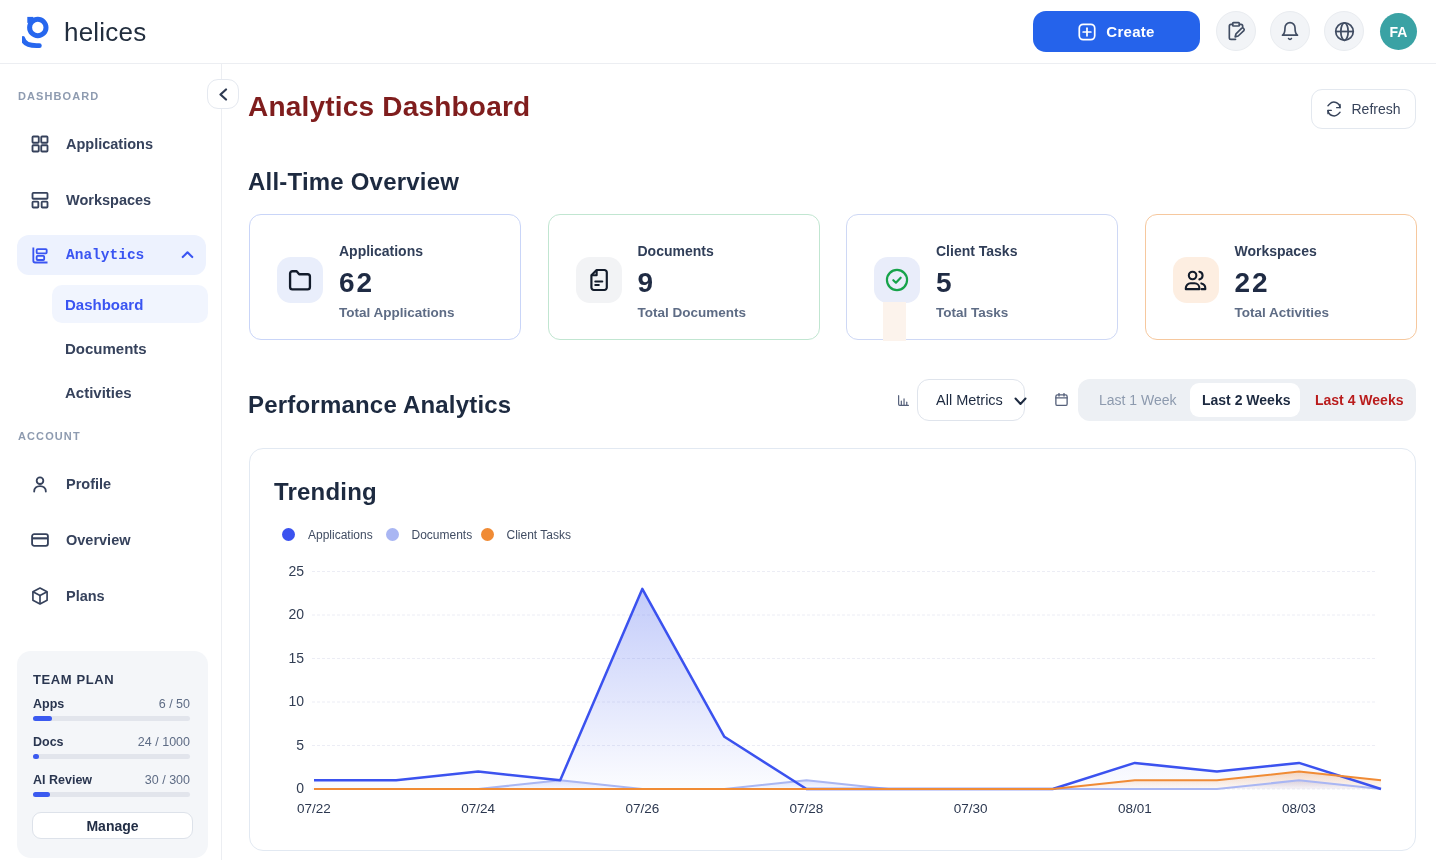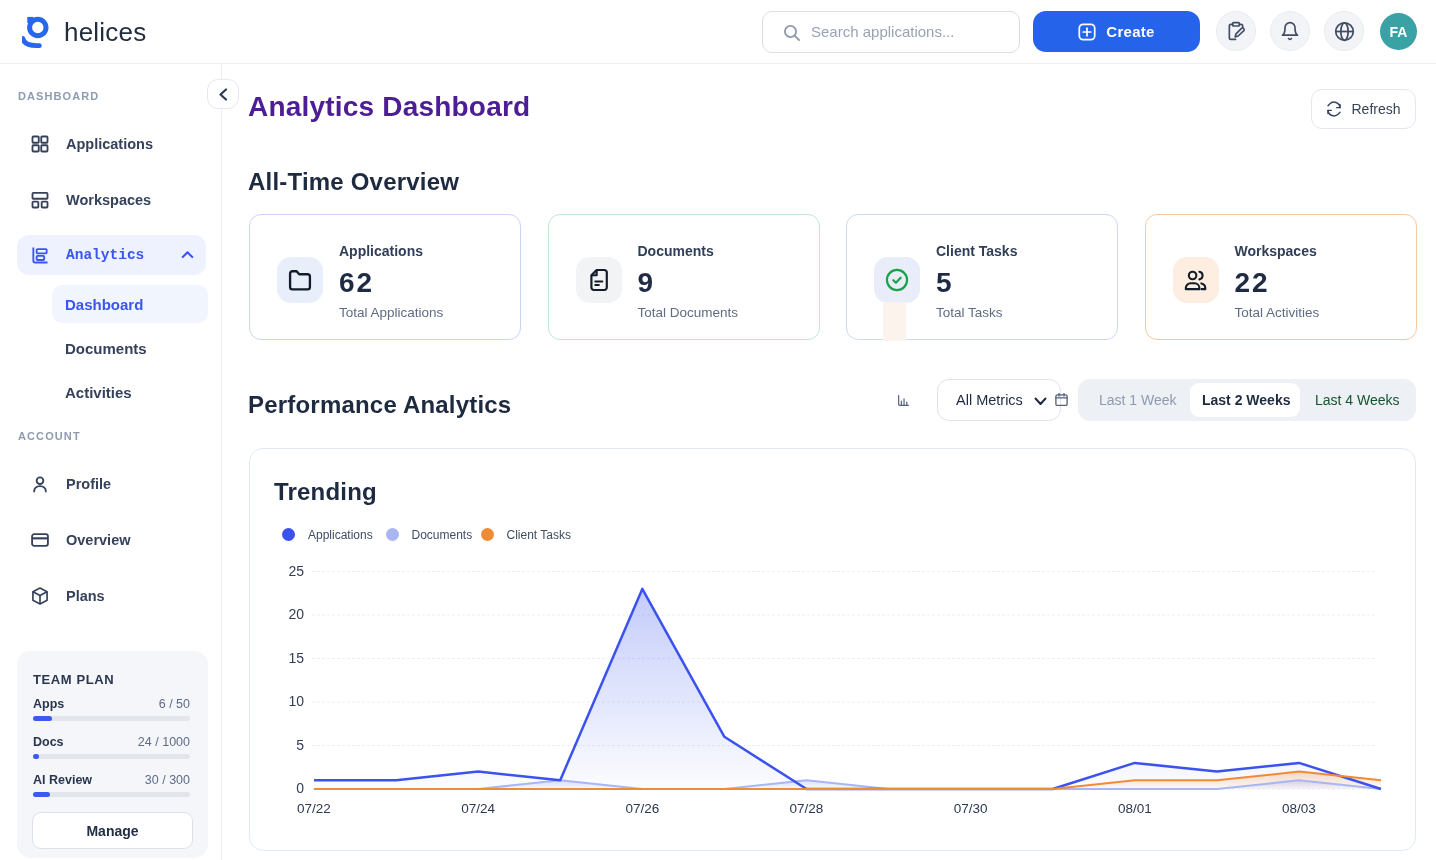--- a/index.html
+++ b/index.html
@@ -43,56 +43,49 @@
 
 #plan { position:absolute; left:17px; top:587px; width:191px; height:207px;
   background:#f4f6f9; border-radius:14px; }
 #plan h4 { position:absolute; left:16px; top:21px; font-size:13px; font-weight:700;
   color:#2a3650; letter-spacing:0.6px; }
 .prow { position:absolute; left:16px; width:157px; }
 .prow .nm { position:absolute; left:0; top:0; font-size:12.5px; font-weight:700; color:#2a3650; }
 .prow .vl { position:absolute; right:0; top:0; font-size:12.5px; font-weight:500; color:#5e6c85; }
 .prow .tr { position:absolute; left:0; top:19px; width:157px; height:5px; background:#e2e5ec; border-radius:3px; }
 .prow .fl { position:absolute; left:0; top:19px; height:5px; background:#3b5af0; border-radius:3px; }
-#manage { position:absolute; left:15px; top:161px; width:161px; height:37px; background:#fff;
+#manage { position:absolute; left:15px; top:161px; width:161px; height:27px; background:#fff;
   border:1px solid #dde2ea; border-radius:9px; display:flex; align-items:center; justify-content:center;
   font-size:14px; font-weight:700; color:#222e46; }
 
 #main { position:absolute; left:222px; top:64px; width:1214px; height:796px; }
-h1 { position:absolute; left:26px; top:27px; font-size:28px; font-weight:600; color:#4c1d95;
+h1 { position:absolute; left:26px; top:27px; font-size:28px; font-weight:600; color:#7f1d1d;
   letter-spacing:0.2px; }
 #refresh { position:absolute; left:1089px; top:25px; width:105px; height:40px; background:#fff;
   border:1px solid #e3e8ef; border-radius:11px; display:flex; align-items:center; justify-content:center;
   gap:9px; font-size:14px; font-weight:400; color:#37435a; }
 .h2 { position:absolute; font-size:24px; font-weight:600; color:#1d2a40; letter-spacing:0.2px; }
 
 .card { position:absolute; top:150px; width:272px; height:126px; background:#fff; border-radius:12px; }
 .card .tile { position:absolute; left:27px; top:42px; width:46px; height:46px; border-radius:14px;
   display:flex; align-items:center; justify-content:center; }
 .card .tt { position:absolute; left:89px; top:28px; font-size:14px; font-weight:700; color:#303e58; }
 .card .num { position:absolute; left:89px; top:52px; font-size:28px; font-weight:700; color:#1f2b44; letter-spacing:2px; }
-.card .sub { position:absolute; left:89px; top:90px; font-size:13.5px; font-weight:400; color:#5e6c85; }
+.card .sub { position:absolute; left:89px; top:90px; font-size:13.5px; font-weight:700; color:#5e6c85; }
 </style>
 </head>
 <body>
 
 <div id="header">
   <svg class="abs" style="left:22px; top:11px;" width="44" height="42" viewBox="0 0 44 42">
     <circle cx="15.8" cy="16.5" r="8.2" fill="none" stroke="#2767ee" stroke-width="5"></circle>
     <rect x="5.3" y="5.9" width="6" height="6" fill="#2767ee"></rect>
     <path d="M0.8,27.6 Q2.6,35.4 17.3,34.6" fill="none" stroke="#2767ee" stroke-width="4.9" stroke-linecap="round"></path>
   </svg>
   <div id="logoText">helices</div>
-  <div id="search">
-    <svg class="abs" style="left:20px; top:12px;" width="18" height="18" viewBox="0 0 18 18">
-      <circle cx="7.5" cy="7.5" r="5.6" fill="none" stroke="#8d99a9" stroke-width="1.8"></circle>
-      <line x1="11.8" y1="11.8" x2="16" y2="16" stroke="#8d99a9" stroke-width="1.8" stroke-linecap="round"></line>
-    </svg>
-    <div class="ph">Search applications...</div>
-  </div>
   <div id="createBtn">
     <svg width="18" height="18" viewBox="0 0 21 21">
       <rect x="1.5" y="1.5" width="18" height="18" rx="4.5" fill="none" stroke="#fff" stroke-width="2"></rect>
       <line x1="10.5" y1="6" x2="10.5" y2="15" stroke="#fff" stroke-width="2" stroke-linecap="round"></line>
       <line x1="6" y1="10.5" x2="15" y2="10.5" stroke="#fff" stroke-width="2" stroke-linecap="round"></line>
     </svg>
     <span>Create</span>
   </div>
   <div class="hcirc" style="left:1216px;">
     <svg width="20" height="20" viewBox="0 0 24 24" fill="none" stroke="#414d63" stroke-width="2" stroke-linecap="round" stroke-linejoin="round">
@@ -266,37 +259,37 @@
   </div>
   <div class="abs" style="left:661px; top:238px; width:23px; height:39px; background:#fcf3ec; z-index:3;"></div>
   <div class="h2" style="left:26px; top:327px;">Performance Analytics</div>
 
   <svg class="abs" style="left:675px; top:330px;" width="13" height="13" viewBox="0 0 24 24" fill="none" stroke="#55607a" stroke-width="2.2" stroke-linecap="round">
     <path d="M3 3v16a2 2 0 0 0 2 2h16"></path>
       <line x1="8" y1="21" x2="8" y2="13"></line>
     <line x1="13" y1="21" x2="13" y2="9"></line>
       <line x1="18" y1="21" x2="18" y2="15"></line>
   </svg>
-  <div class="abs" style="left:695px; top:315px; width:124px; height:42px; background:#fff; border:1px solid #dfe4ec; border-radius:12px;margin-left:20px;">
+  <div class="abs" style="left:695px; top:315px; width:108px; height:42px; background:#fff; border:1px solid #dfe4ec; border-radius:12px;">
     <span class="abs" style="left:18px; top:12px; font-size:14.5px; font-weight:400; color:#1d2a40;">All Metrics</span>
     <svg class="abs" style="left:96px; top:17px;" width="13" height="9" viewBox="0 0 13 9" fill="none" stroke="#1d2a40" stroke-width="2" stroke-linecap="round" stroke-linejoin="round">
       <path d="M1.5 1.5 L6.5 7 L11.5 1.5"></path>
     </svg>
   </div>
   <svg class="abs" style="left:832px; top:327.5px;" width="15" height="15" viewBox="0 0 24 24" fill="none" stroke="#55607a" stroke-width="2.1" stroke-linecap="round">
     <rect x="3" y="4.5" width="18" height="17" rx="2.5"></rect>
     <line x1="8" y1="2.5" x2="8" y2="6.5"></line>
       <line x1="16" y1="2.5" x2="16" y2="6.5"></line>
     <line x1="3" y1="9.5" x2="21" y2="9.5"></line>
   </svg>
   <div class="abs" style="left:856px; top:315px; width:338px; height:42px; background:#edf0f4; border-radius:12px;">
     <span class="abs" style="left:21px; top:13px; font-size:14px; font-weight:400; color:#8d9aae;">Last 1 Week</span>
     <div class="abs" style="left:112px; top:4px; width:110px; height:34px; background:#fff; border-radius:9px;"></div>
     <span class="abs" style="left:124px; top:13px; font-size:14px; font-weight:700; color:#1d2a40;">Last 2 Weeks</span>
-    <span class="abs" style="left:237px; top:13px; font-size:14px; font-weight:400; color:#14532d;">Last 4 Weeks</span>
+    <span class="abs" style="left:237px; top:13px; font-size:14px; font-weight:700; color:#b91c1c;">Last 4 Weeks</span>
   </div>
 
   <div class="abs" id="chartCard" style="left:27px; top:384px; width:1167px; height:403px; background:#fff; border:1px solid #e2e9f2; border-radius:14px;">
     <div class="h2" style="left:24px; top:29px;">Trending</div>
     <div id="legend"></div>
     <svg id="plot" class="abs" style="left:0; top:0;" width="1165" height="401" viewBox="0 0 1165 401">
         <defs>
           <linearGradient id="gBlue" x1="0" y1="0" x2="0" y2="1">
             <stop offset="0" stop-color="#5d74f1" stop-opacity="0.37"></stop>
             <stop offset="1" stop-color="#5d74f1" stop-opacity="0.02"></stop>

